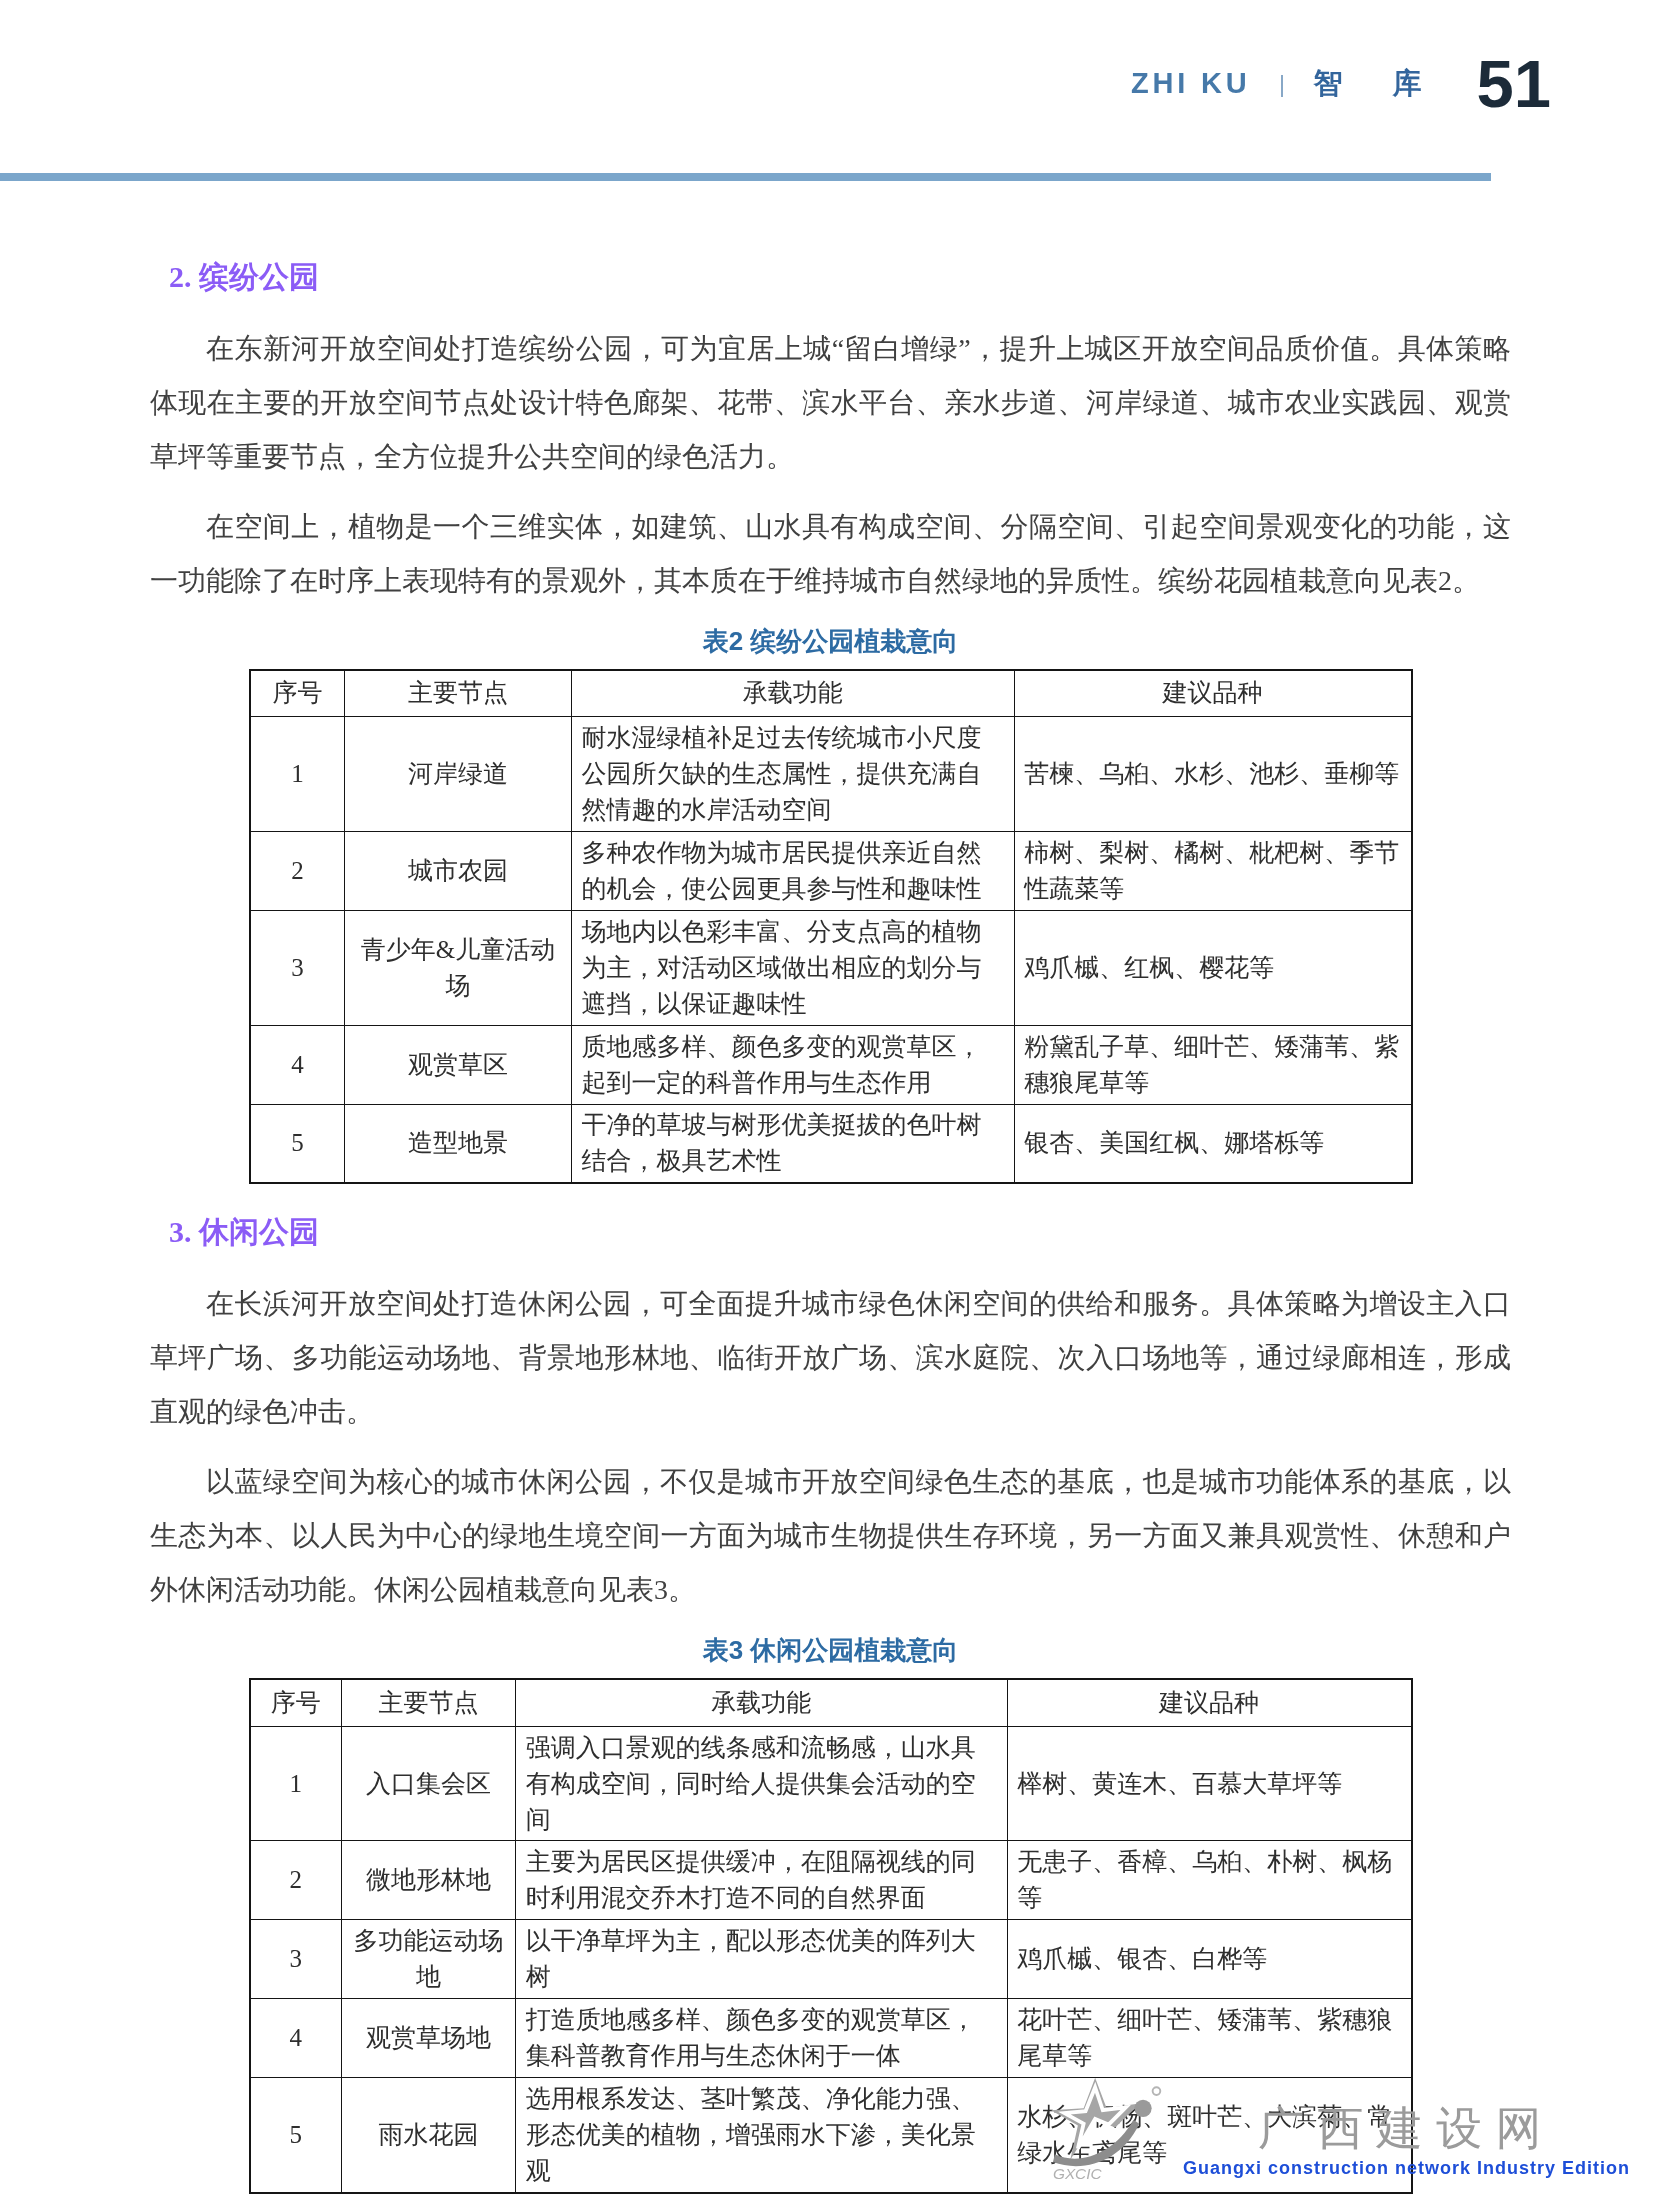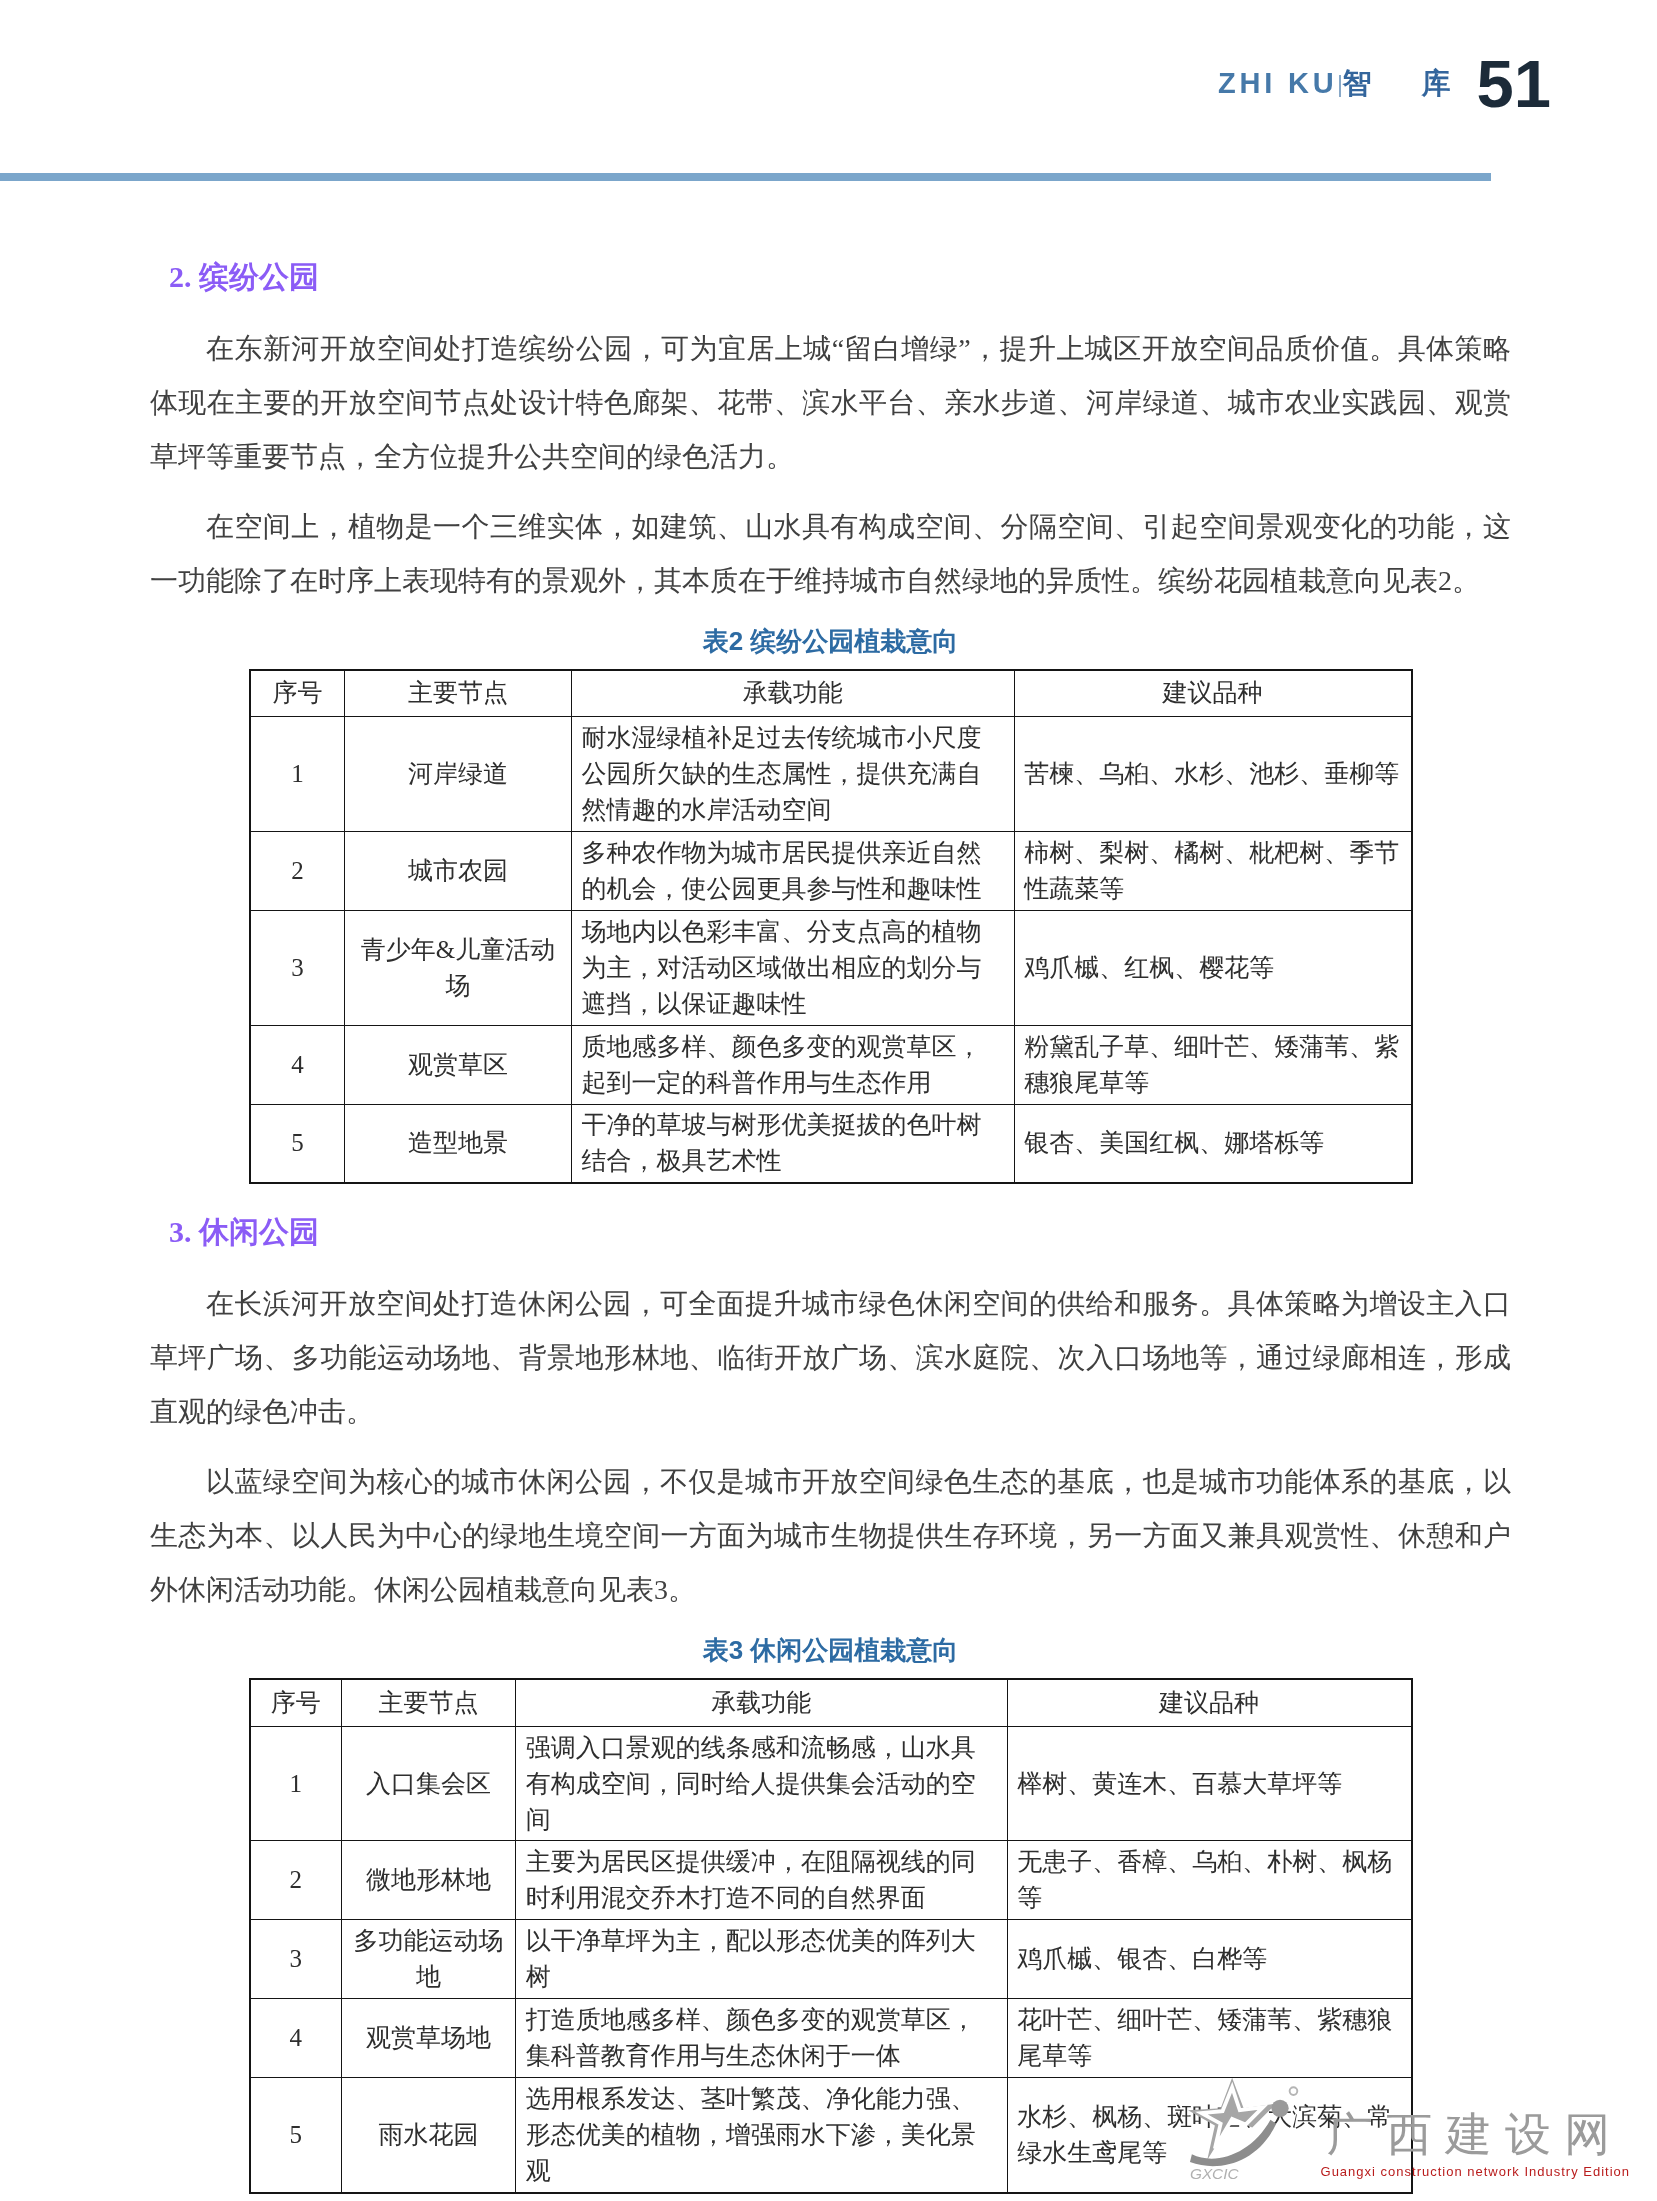--- a/index.html
+++ b/index.html
@@ -4,21 +4,21 @@
 <style>
   html,body{margin:0;padding:0;}
   body{
     width:1657px;height:2202px;position:relative;overflow:hidden;
     background:#ffffff;color:#3c3c3c;
     font-family:"Liberation Serif","DejaVu Serif",serif;
   }
   
   .page-header{
     position:absolute;top:50px;right:106px;
-    display:flex;align-items:center;
+    display:flex;align-items:center;gap:29px;
   }
   .journal-en{
     font-family:"Liberation Sans",sans-serif;font-weight:700;
     font-size:29px;letter-spacing:3.8px;color:#4679a9;
   }
   .journal-divider{font-size:25px;color:#4679a9;font-weight:400;}
   .journal-zh{
     font-family:"Liberation Sans",sans-serif;font-weight:700;
     font-size:29px;letter-spacing:21px;color:#33659c;
   }
@@ -66,22 +66,22 @@
     position:absolute;right:27px;bottom:17.3px;
     display:flex;align-items:flex-end;gap:13.4px;
   }
   .logo-mark{position:relative;width:144px;height:115px;}
   .logo-text-block{display:flex;flex-direction:column;align-items:center;padding-bottom:5.8px;justify-content:flex-end;}
   .brand-zh{
     font-size:46px;color:#9b9b9b;letter-spacing:13.4px;line-height:1.2;
     font-family:"Liberation Serif",serif;white-space:nowrap;
   }
   .brand-tagline{
-    font-size:13px;color:#b91c1c;margin-top:1.9px;letter-spacing:1px;
-    font-family:"Liberation Sans",sans-serif;white-space:nowrap;
+    font-size:18px;color:#1d4ed8;margin-top:1.9px;letter-spacing:1px;
+    font-family:"Liberation Sans",sans-serif;white-space:nowrap;font-weight:bold;
   }
 </style>
 </head>
 <body>
 
 <div class="page-header">
   <span class="journal-en">ZHI KU</span>
   <span class="journal-divider">|</span>
   <span class="journal-zh">智 库</span>
   <span class="page-number">51</span>

